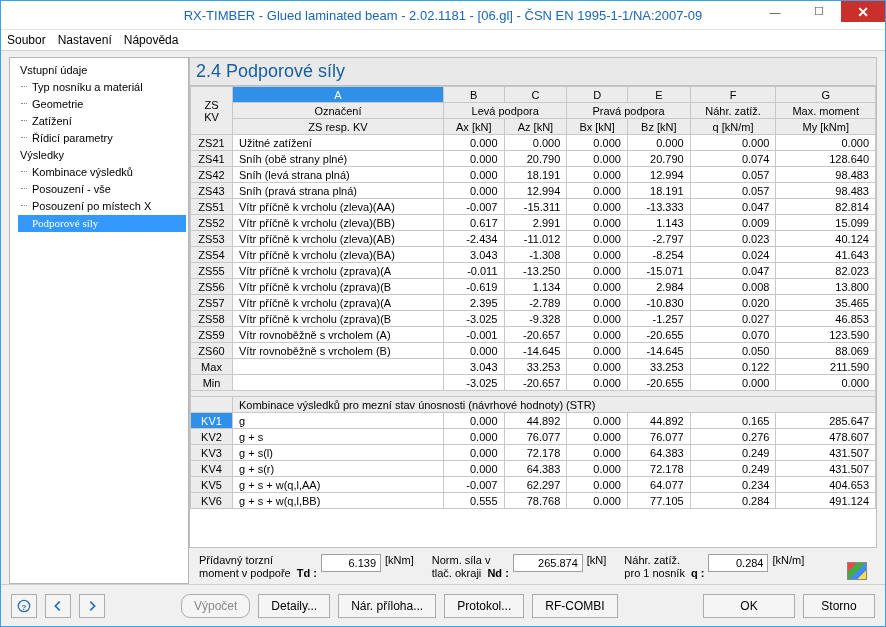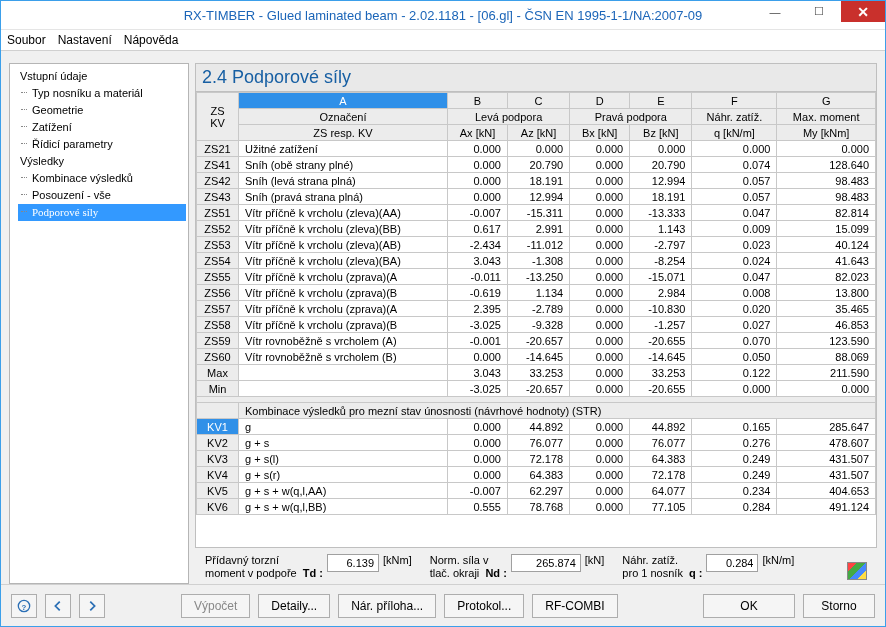--- a/index.html
+++ b/index.html
@@ -6,21 +6,21 @@
   html, body { margin:0; padding:0; font-family: "Segoe UI", Tahoma, sans-serif; font-size:11px; color:#000; }
   .window { width:886px; height:627px; border:1px solid #3b9fea; background:#f0f0f0; display:flex; flex-direction:column; }
   .titlebar { height:28px; background:#fff; display:flex; align-items:center; justify-content:center; position:relative; }
   .titlebar .caption { color:#1b65b8; font-size:13px; }
   .titlebar .winbtns { position:absolute; right:0; top:0; display:flex; }
   .winbtn { width:44px; height:21px; display:flex; align-items:center; justify-content:center; font-size:11px; }
   .winbtn.close { background:#c9302c; color:#fff; font-weight:bold; font-size:14px; }
   .winbtn.minmax { background:#fff; color:#444; }
   .menubar { height:22px; background:#fff; border-top:1px solid #e5e5e5; border-bottom:1px solid #d0d0d0; display:flex; align-items:center; padding:0 6px; gap:12px; font-size:12px; }
   .menubar span { cursor:default; }
-  .body { flex:1; display:flex; padding:12px 8px 0 8px; gap:6px; min-height:0; }
+  .body { flex:1; display:flex; padding:6px 8px 0 8px; min-height:0; }
   .nav { width:180px; background:#fff; border:1px solid #b5b5b5; padding:4px 2px; overflow:auto; }
   .nav-root { padding-left:6px; }
   .nav-item { padding:1px 2px 1px 14px; white-space:nowrap; position:relative; line-height:15px; }
   .nav-item::before { content:""; position:absolute; left:3px; top:7px; width:6px; border-top:1px dotted #888; }
   .nav-item.root { padding-left:2px; }
   .nav-item.root::before { display:none; }
   .nav-item.sel { background:#3399ff; color:#fff;font-family:Liberation Serif, serif; }
   .main { flex:1; display:flex; flex-direction:column; min-width:0; }
   .main-title { background:#e9e9e9; border:1px solid #bfbfbf; border-bottom:0; padding:3px 6px; font-size:18px; color:#175fa3; font-weight:500; }
   .grid-wrap { flex:1; border:1px solid #bfbfbf; background:#fff; overflow:auto; }
@@ -30,26 +30,26 @@
   table.grid th.sel { background:#3090e8; color:#fff; }
   table.grid td.rowhdr { background:#ececec; text-align:center; font-weight:400; width:42px;margin-left:13px; }
   table.grid td.rowhdr.sel { background:#3090e8; color:#fff; }
   table.grid td.num { text-align:right; }
   table.grid td.label { text-align:left; }
   table.grid tr.spacer td { background:#ececec; height:6px; padding:0; }
   table.grid tr.section td { background:#ececec; text-align:left; }
   .bottom-fields { display:flex; align-items:flex-end; gap:18px; padding:6px 10px 4px 10px; font-size:11px; }
   .bf-group { display:flex; align-items:flex-start; gap:4px; }
   .bf-label { line-height:13px; }
-  .bf-input { width:52px; height:18px; border:1px solid #a0a0a0; background:#fff; text-align:right; padding:0 4px; font-size:11px; }
+  .bf-input { width:60px; height:18px; border:1px solid #a0a0a0; background:#fff; text-align:right; padding:0 4px; font-size:11px; }
   .bf-unit { padding-bottom:1px; }
   .colorbtn { width:20px; height:18px; border:1px solid #888; background: linear-gradient(135deg,#f44 0 25%,#4a4 25% 50%,#48f 50% 75%,#fd4 75% 100%); margin-left:auto; }
   .footer-bar { height:42px; display:flex; align-items:center; padding:0 10px; gap:8px; border-top:1px solid #d0d0d0; }
   .btn { height:24px; border:1px solid #adadad; background:#f5f5f5; padding:0 12px; font-size:12px; display:flex; align-items:center; justify-content:center; cursor:default; }
-  .btn.disabled { color:#888; }
+  .btn.disabled { color:#888;border-radius:9px; }
   .iconbtn { width:26px; height:24px; border:1px solid #adadad; background:#f5f5f5; display:flex; align-items:center; justify-content:center; }
   .spacer-flex { flex:1; }
   svg.icon { width:14px; height:14px; }
 </style>
 </head>
 <body>
 
 <div class="window">
   <div class="titlebar">
     <span class="caption">RX-TIMBER - Glued laminated beam - 2.02.1181 - [06.gl] - ČSN EN 1995-1-1/NA:2007-09</span>
@@ -70,20 +70,21 @@
     <div class="nav">
       <div class="nav-root">
         <div class="nav-item root">Vstupní údaje</div>
         <div class="nav-item">Typ nosníku a materiál</div>
         <div class="nav-item">Geometrie</div>
         <div class="nav-item">Zatížení</div>
         <div class="nav-item">Řídicí parametry</div>
         <div class="nav-item root">Výsledky</div>
         <div class="nav-item">Kombinace výsledků</div>
         <div class="nav-item">Posouzení - vše</div>
+        <div class="nav-item">Posouzení po místech X</div>
         <div class="nav-item sel">Podporové síly</div>
       </div>
     </div>
 
     <div class="main">
       <div class="main-title">2.4 Podporové síly</div>
       <div class="grid-wrap">
         <table class="grid">
           <thead>
             <tr>

